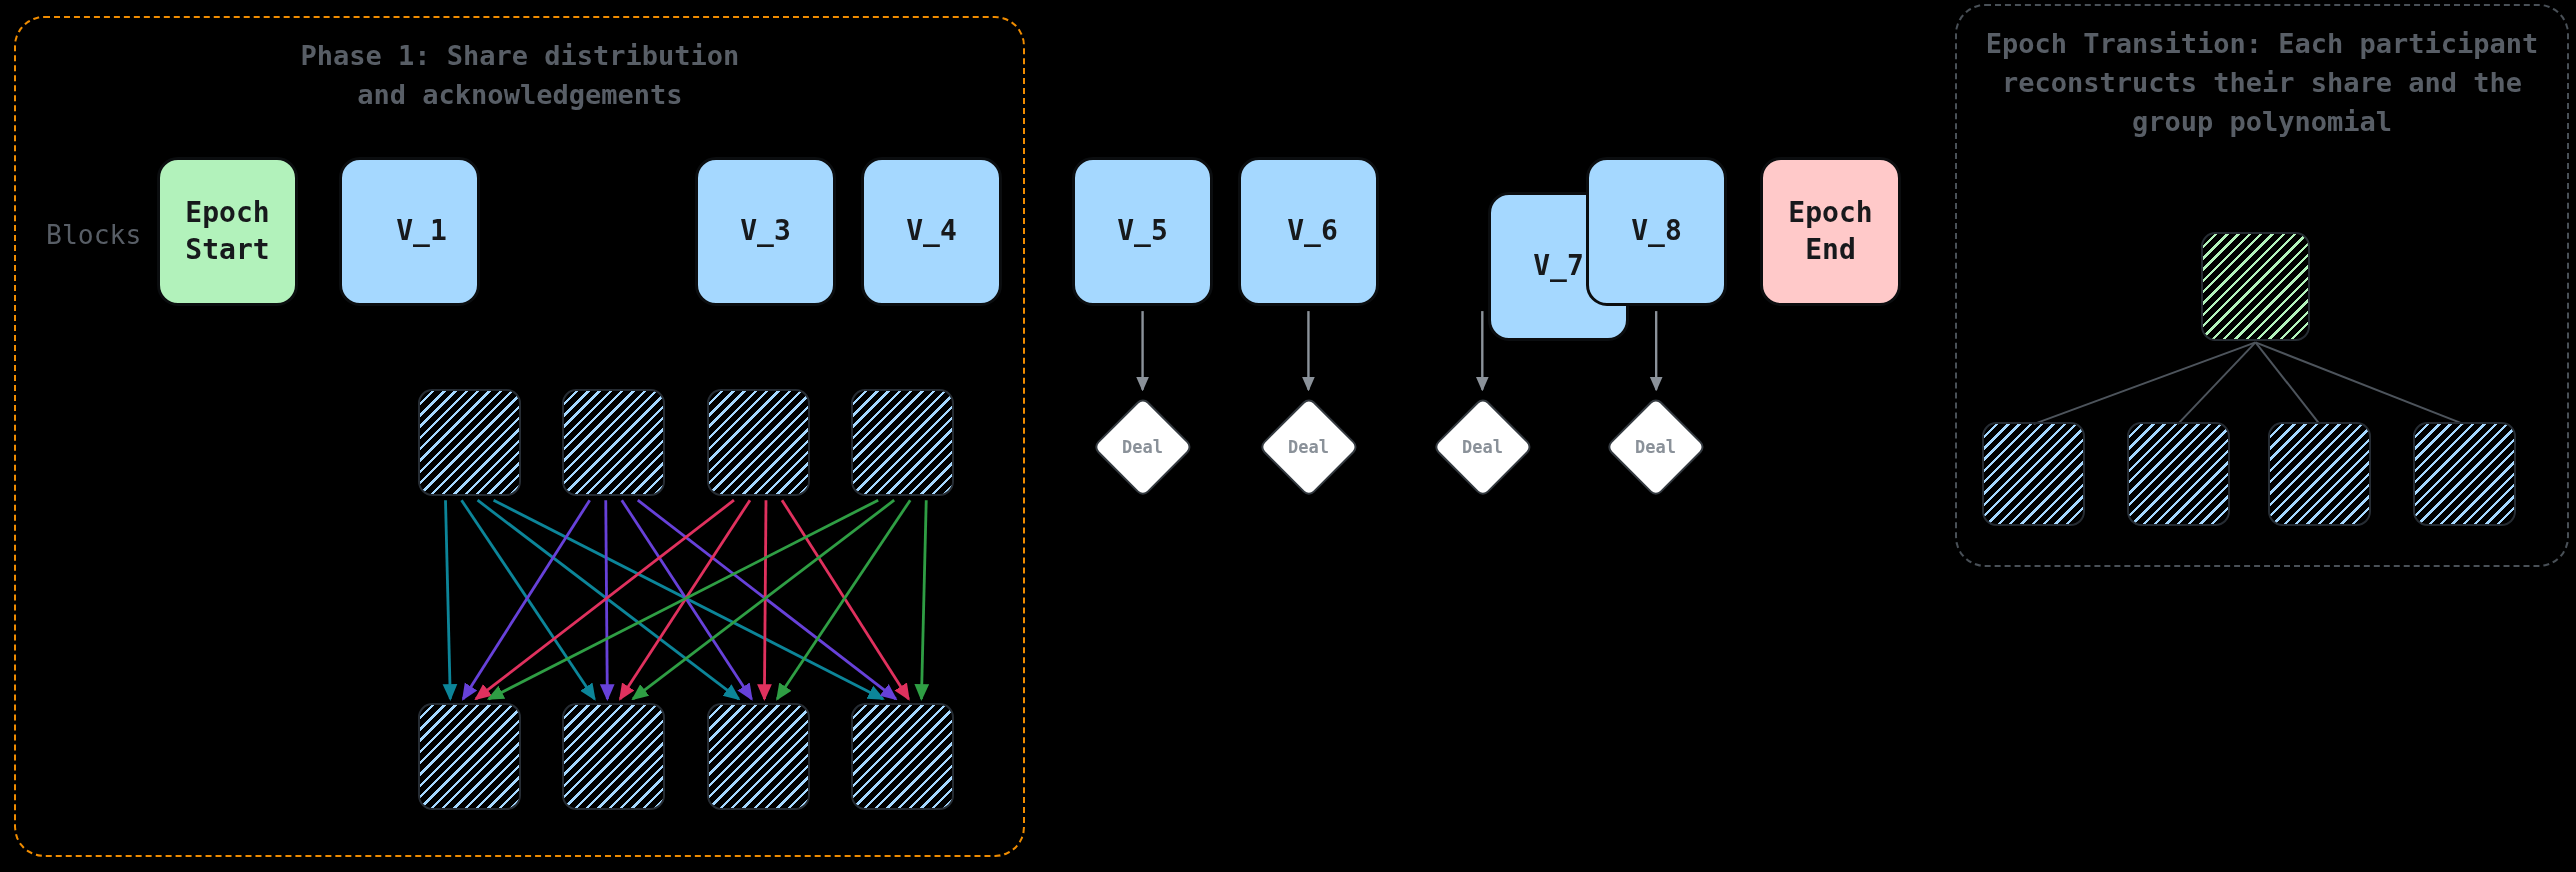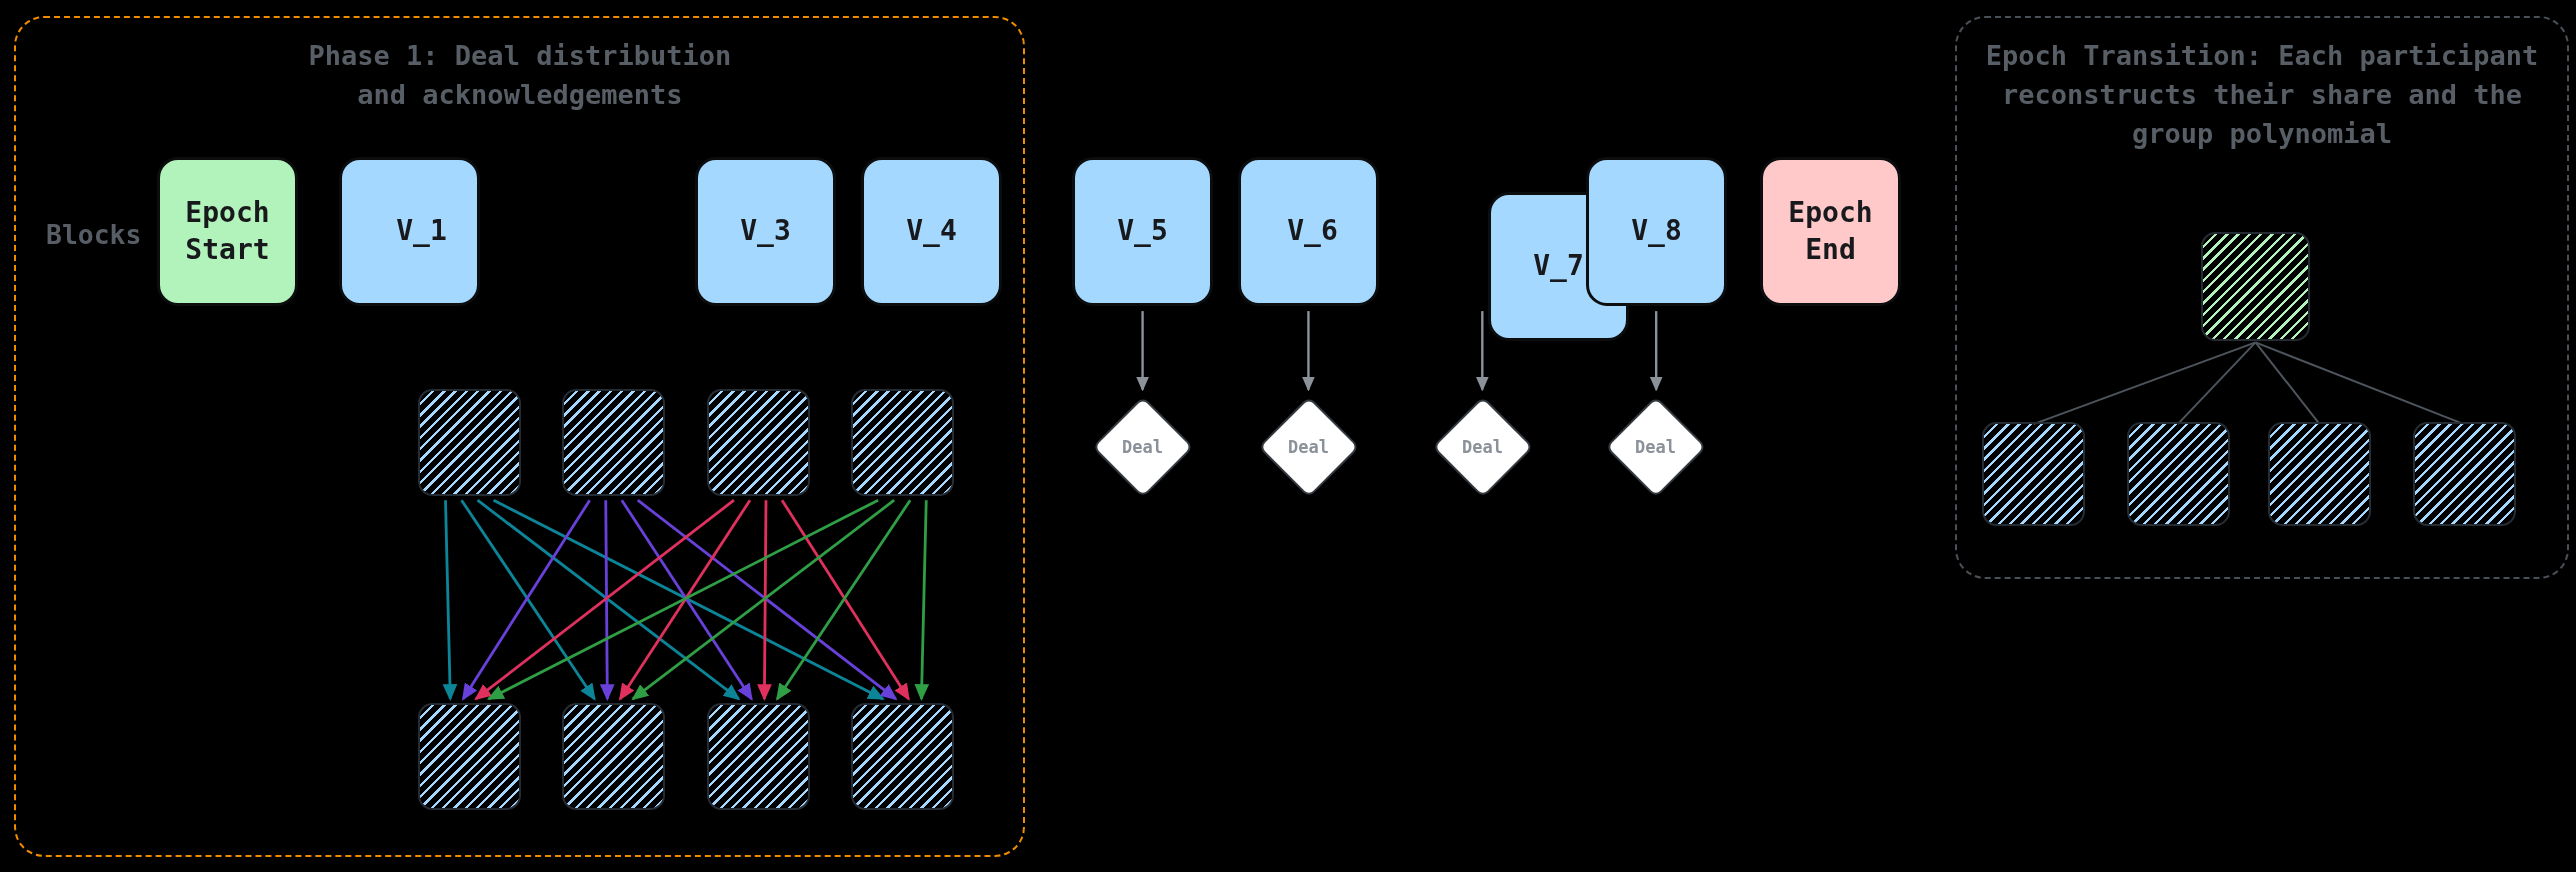--- a/index.html
+++ b/index.html
@@ -29,21 +29,21 @@
     text-align:center;
     white-space:pre-line;
     color:var(--c-muted-text,#585e66);
     font-weight:bold;
     font-size:27px;
     line-height:1.45;
   }
   .side-label {
     position:absolute;
     color:var(--c-muted-text,#585e66);
-    font-weight:bold;
+    font-weight:normal;
     font-size:26.4px;
     line-height:1.5;
     white-space:pre-line;
     text-align:right;
   }
   .block {
     position:absolute;
     width:141px; height:149px;
     border-radius:21px;
     border:3.2px solid #0b0d0f;
@@ -151,26 +151,26 @@
 
     <g>
       <line class="fanline" x1="2815" y1="427" x2="2538" y2="529"></line>
       <line class="fanline" x1="2815" y1="427" x2="2718" y2="529"></line>
       <line class="fanline" x1="2815" y1="427" x2="2895" y2="529"></line>
       <line class="fanline" x1="2815" y1="427" x2="3075" y2="529"></line>
     </g>
   </svg>
 
   <section class="panel panel-orange" style="left:14.4px; top:16px; width:1011px; height:841px;">
-    <div class="panel-title">Phase 1: Deal distribution
+    <div class="panel-title">Phase 1: Share distribution
 and acknowledgements</div>
   </section>
 
 
-  <section class="panel panel-gray" style="left:1955px; top:16px; width:614px; height:563px;">
+  <section class="panel panel-gray" style="left:1955px; top:4px; width:614px; height:563px;">
     <div class="panel-title">Epoch Transition: Each participant
 reconstructs their share and the
 group polynomial</div>
   </section>
 
   <div class="side-label" style="left:46px; top:215px;">Blocks</div>
 
   <div class="block green" style="left:157px;  top:157px;">Epoch
 Start</div>
   <div class="block blue" style="left:339px;  top:157px;padding-left:24px;">V_1</div>

